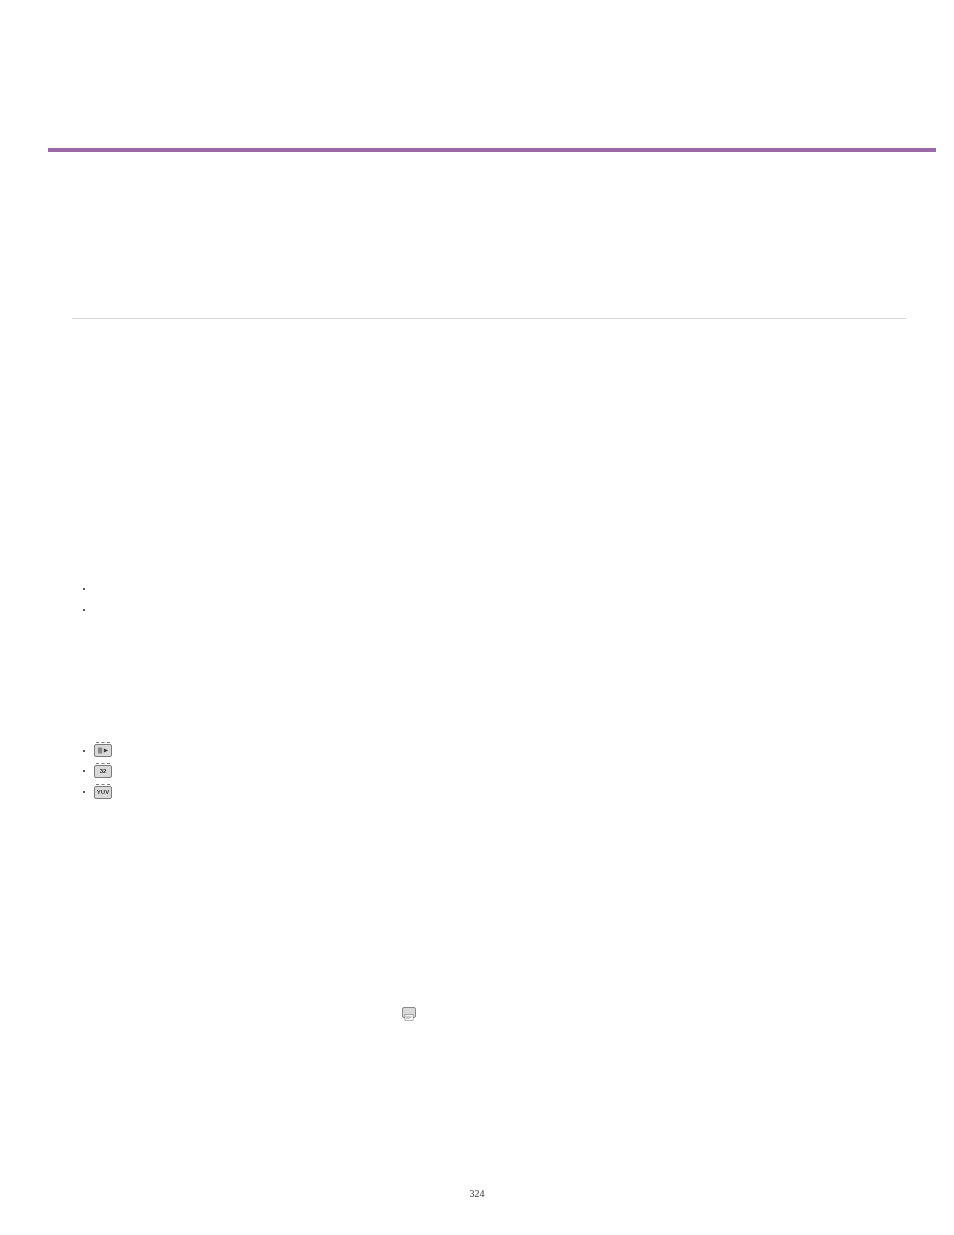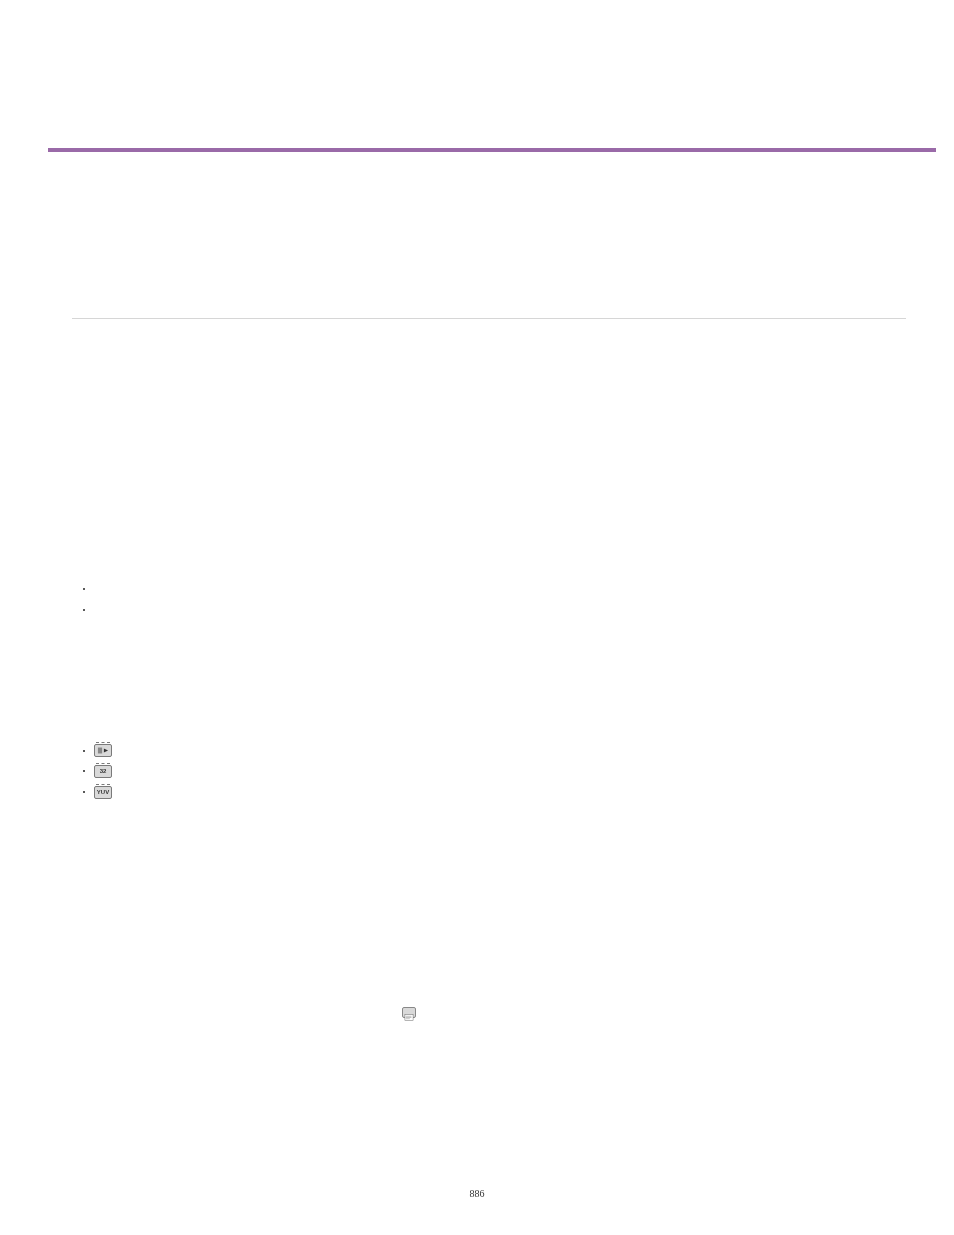--- a/index.html
+++ b/index.html
@@ -142,14 +142,14 @@
         <rect x="2" y="2" width="10" height="7" fill="#fff" stroke="#666" stroke-width="0.6"></rect>
         <line x1="3" y1="4" x2="10" y2="4" stroke="#666" stroke-width="0.5"></line>
         <line x1="3" y1="5.5" x2="10" y2="5.5" stroke="#666" stroke-width="0.5"></line>
         <line x1="3" y1="7" x2="8" y2="7" stroke="#666" stroke-width="0.5"></line>
       </svg>
     </span>
   </div>
 </div>
 
 <div class="page-number">
-  <span>886</span>
+  <span>324</span>
 </div>
 
 </body></html>

